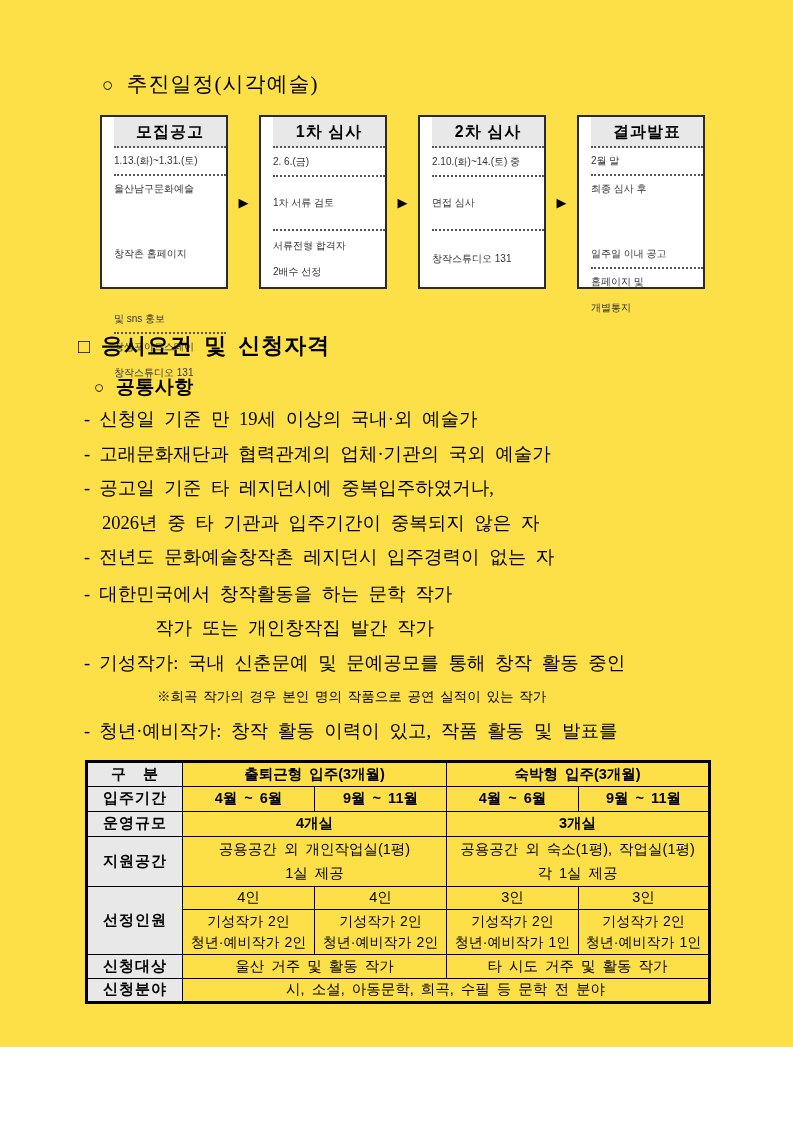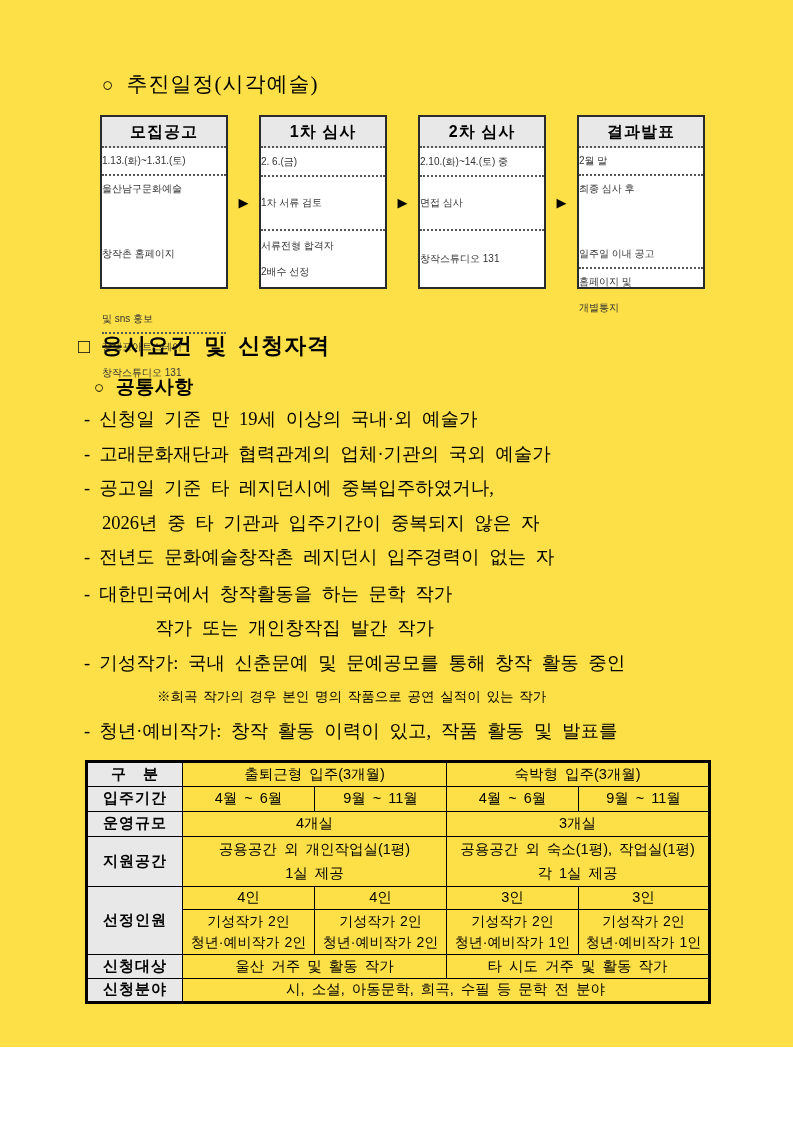--- a/index.html
+++ b/index.html
@@ -16,20 +16,21 @@
     font-family: "Liberation Serif", serif;
   }
   .sched-title .bullet { margin-right: 12px; font-size: 19px; }
 
   
   .flow { display: flex; align-items: stretch; margin: 17px 0 0 100px; height: 174px; }
   .flow-box {
     width: 128px; border: 2px solid #2b2b2b; background: #fff;
     display: flex; flex-direction: column;
     font-family: "Liberation Sans", sans-serif;
+    padding-left: 12px;
   }
   .flow-head {
     background: #e8e8e8; font-weight: bold; font-size: 16px;
     text-align: center; line-height: 29px; height: 31px;
     border-bottom: 2px dotted #555; letter-spacing: 1px;
   }
   .flow-row {
     text-align: left; font-size: 10px; color: #333;
     display: flex; flex-direction: column; justify-content: center;
     line-height: 26px;
@@ -74,21 +75,21 @@
     width: 623px; font-family: "Liberation Sans", sans-serif;
     border: 3px solid #000;
   }
   .info-table td {
     border: 1.4px solid #000; text-align: center; vertical-align: middle;
     font-size: 14.5px; word-spacing: 3px; padding: 0 1px; overflow: hidden;
   }
   .info-table td.hd {
     background: #e8e8e8; font-weight: bold; font-size: 15px; letter-spacing: 1px;
   }
-  .tr-a td { height: 25px; }
+  .tr-a td { height: 25px; font-weight: bold; }
   .tr-sp td { height: 50px; line-height: 24px; }
   .tr-cnt td { height: 23px; }
   .tr-det td { height: 45px; line-height: 21px; font-size: 14px; word-spacing: 1px; }
   .tr-e td { height: 24px; }
 </style>
 </head>
 <body>
 
 <div class="page">
 

